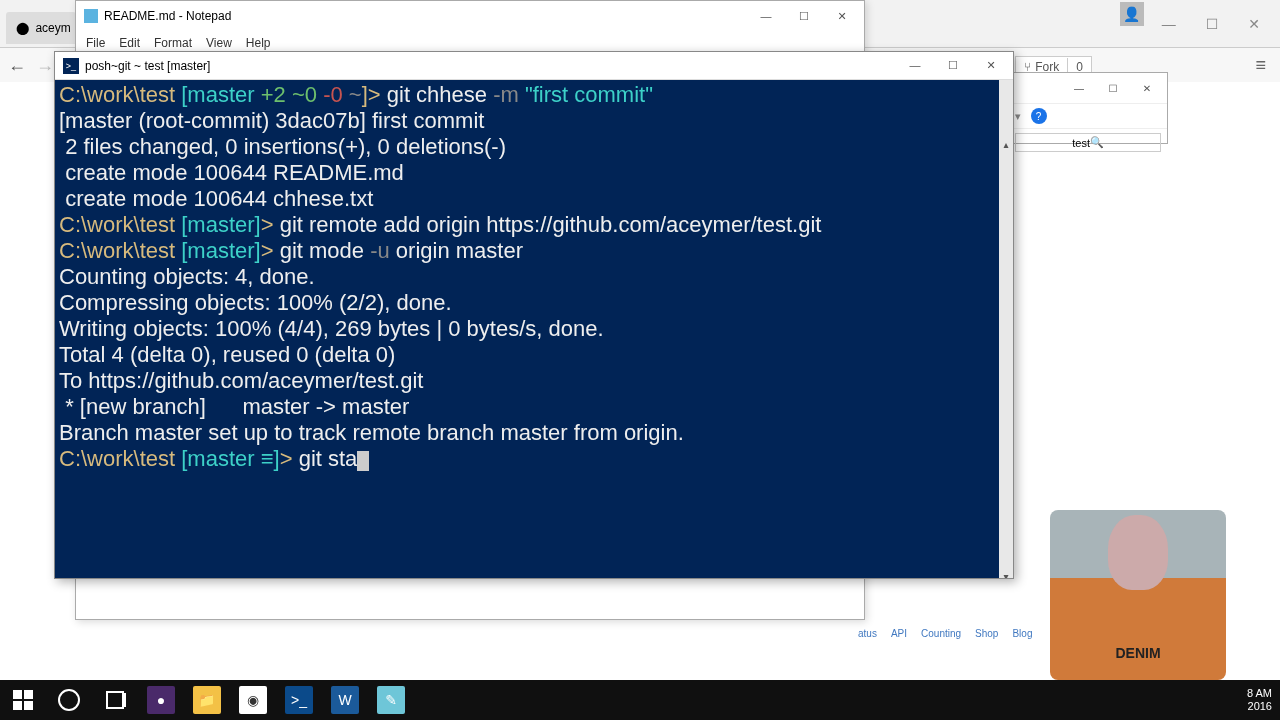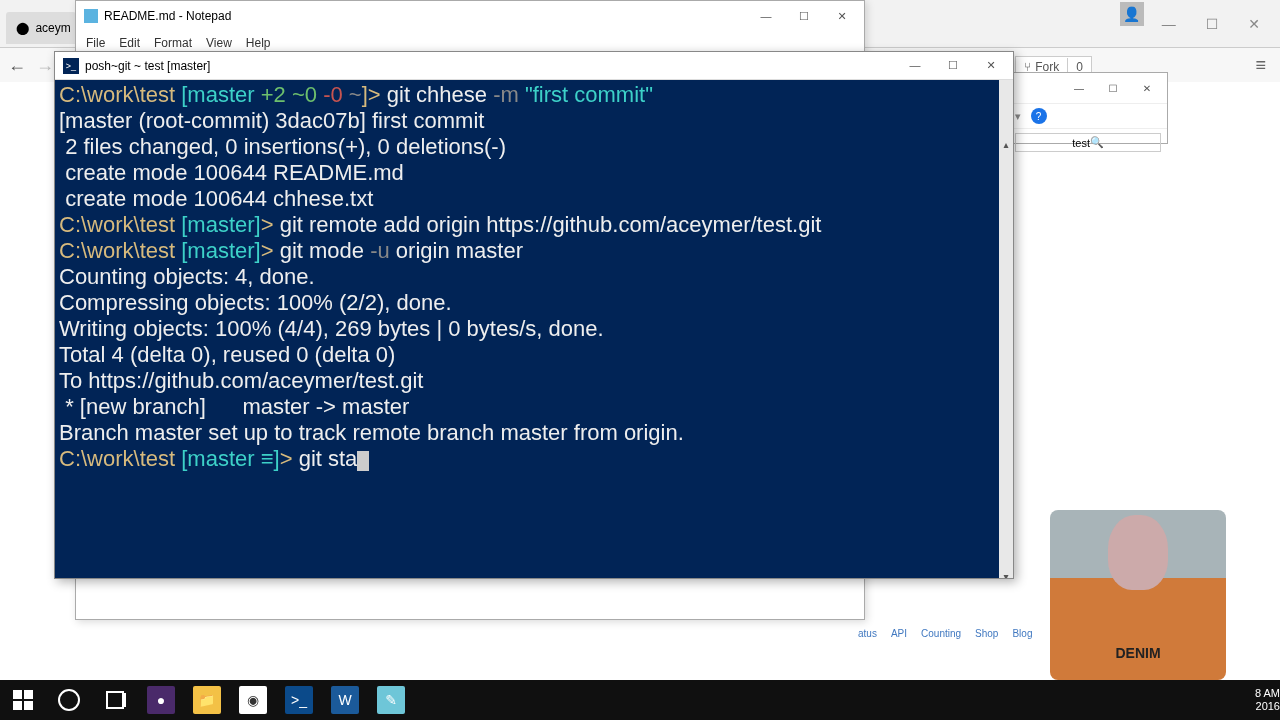--- a/index.html
+++ b/index.html
@@ -59,21 +59,21 @@
 
 
 .taskbar { position: absolute; bottom: 0; left: 0; right: 0; height: 40px; background: #101010; display: flex; align-items: center; }
 .taskbar .tb-icon { width: 46px; height: 40px; display: flex; align-items: center; justify-content: center; color: #fff; font-size: 18px; }
 .tb-icon.circle::before { content: ""; width: 18px; height: 18px; border: 2px solid #fff; border-radius: 50%; display: block; }
 .tb-icon.rects::before { content: ""; width: 14px; height: 14px; border: 2px solid #fff; display: block; box-shadow: 4px 0 0 -2px #fff; }
 .tb-win { width:20px; height:20px; display:grid; grid-template-columns:1fr 1fr; grid-template-rows:1fr 1fr; gap:2px; }
 .tb-win span { background:#fff; }
 .tb-app { width: 46px; height: 40px; display: flex; align-items: center; justify-content: center; }
 .app-sq { width: 28px; height: 28px; display: flex; align-items: center; justify-content: center; font-size: 14px; color:#fff; border-radius:2px; }
-.clock-area { margin-left: auto; padding-right: 0; text-align: right; color: #fff; font-size: 11px; line-height: 13px; }
+.clock-area { margin-left: auto; padding-right: 8px; text-align: right; color: #fff; font-size: 11px; line-height: 13px; }
 
 
 .webcam { position: absolute; right: 54px; bottom: 40px; width: 176px; height: 170px; background: linear-gradient(#a8b4b8 0%, #a8b4b8 40%, #d07a3a 40%, #d07a3a 100%); border-radius: 8px; }
 .head { position: absolute; top: 5px; left: 50%; transform: translateX(-50%); width: 60px; height: 75px; background: #caa; border-radius: 45% 45% 40% 40%; }
 .shirt-text { position:absolute; bottom:20px; left:50%; transform:translateX(-50%); color:#222; font-size:14px; font-weight:bold; text-align:center; line-height:14px;}
 </style>
 </head>
 <body>
 
 <div class="browser-top">

